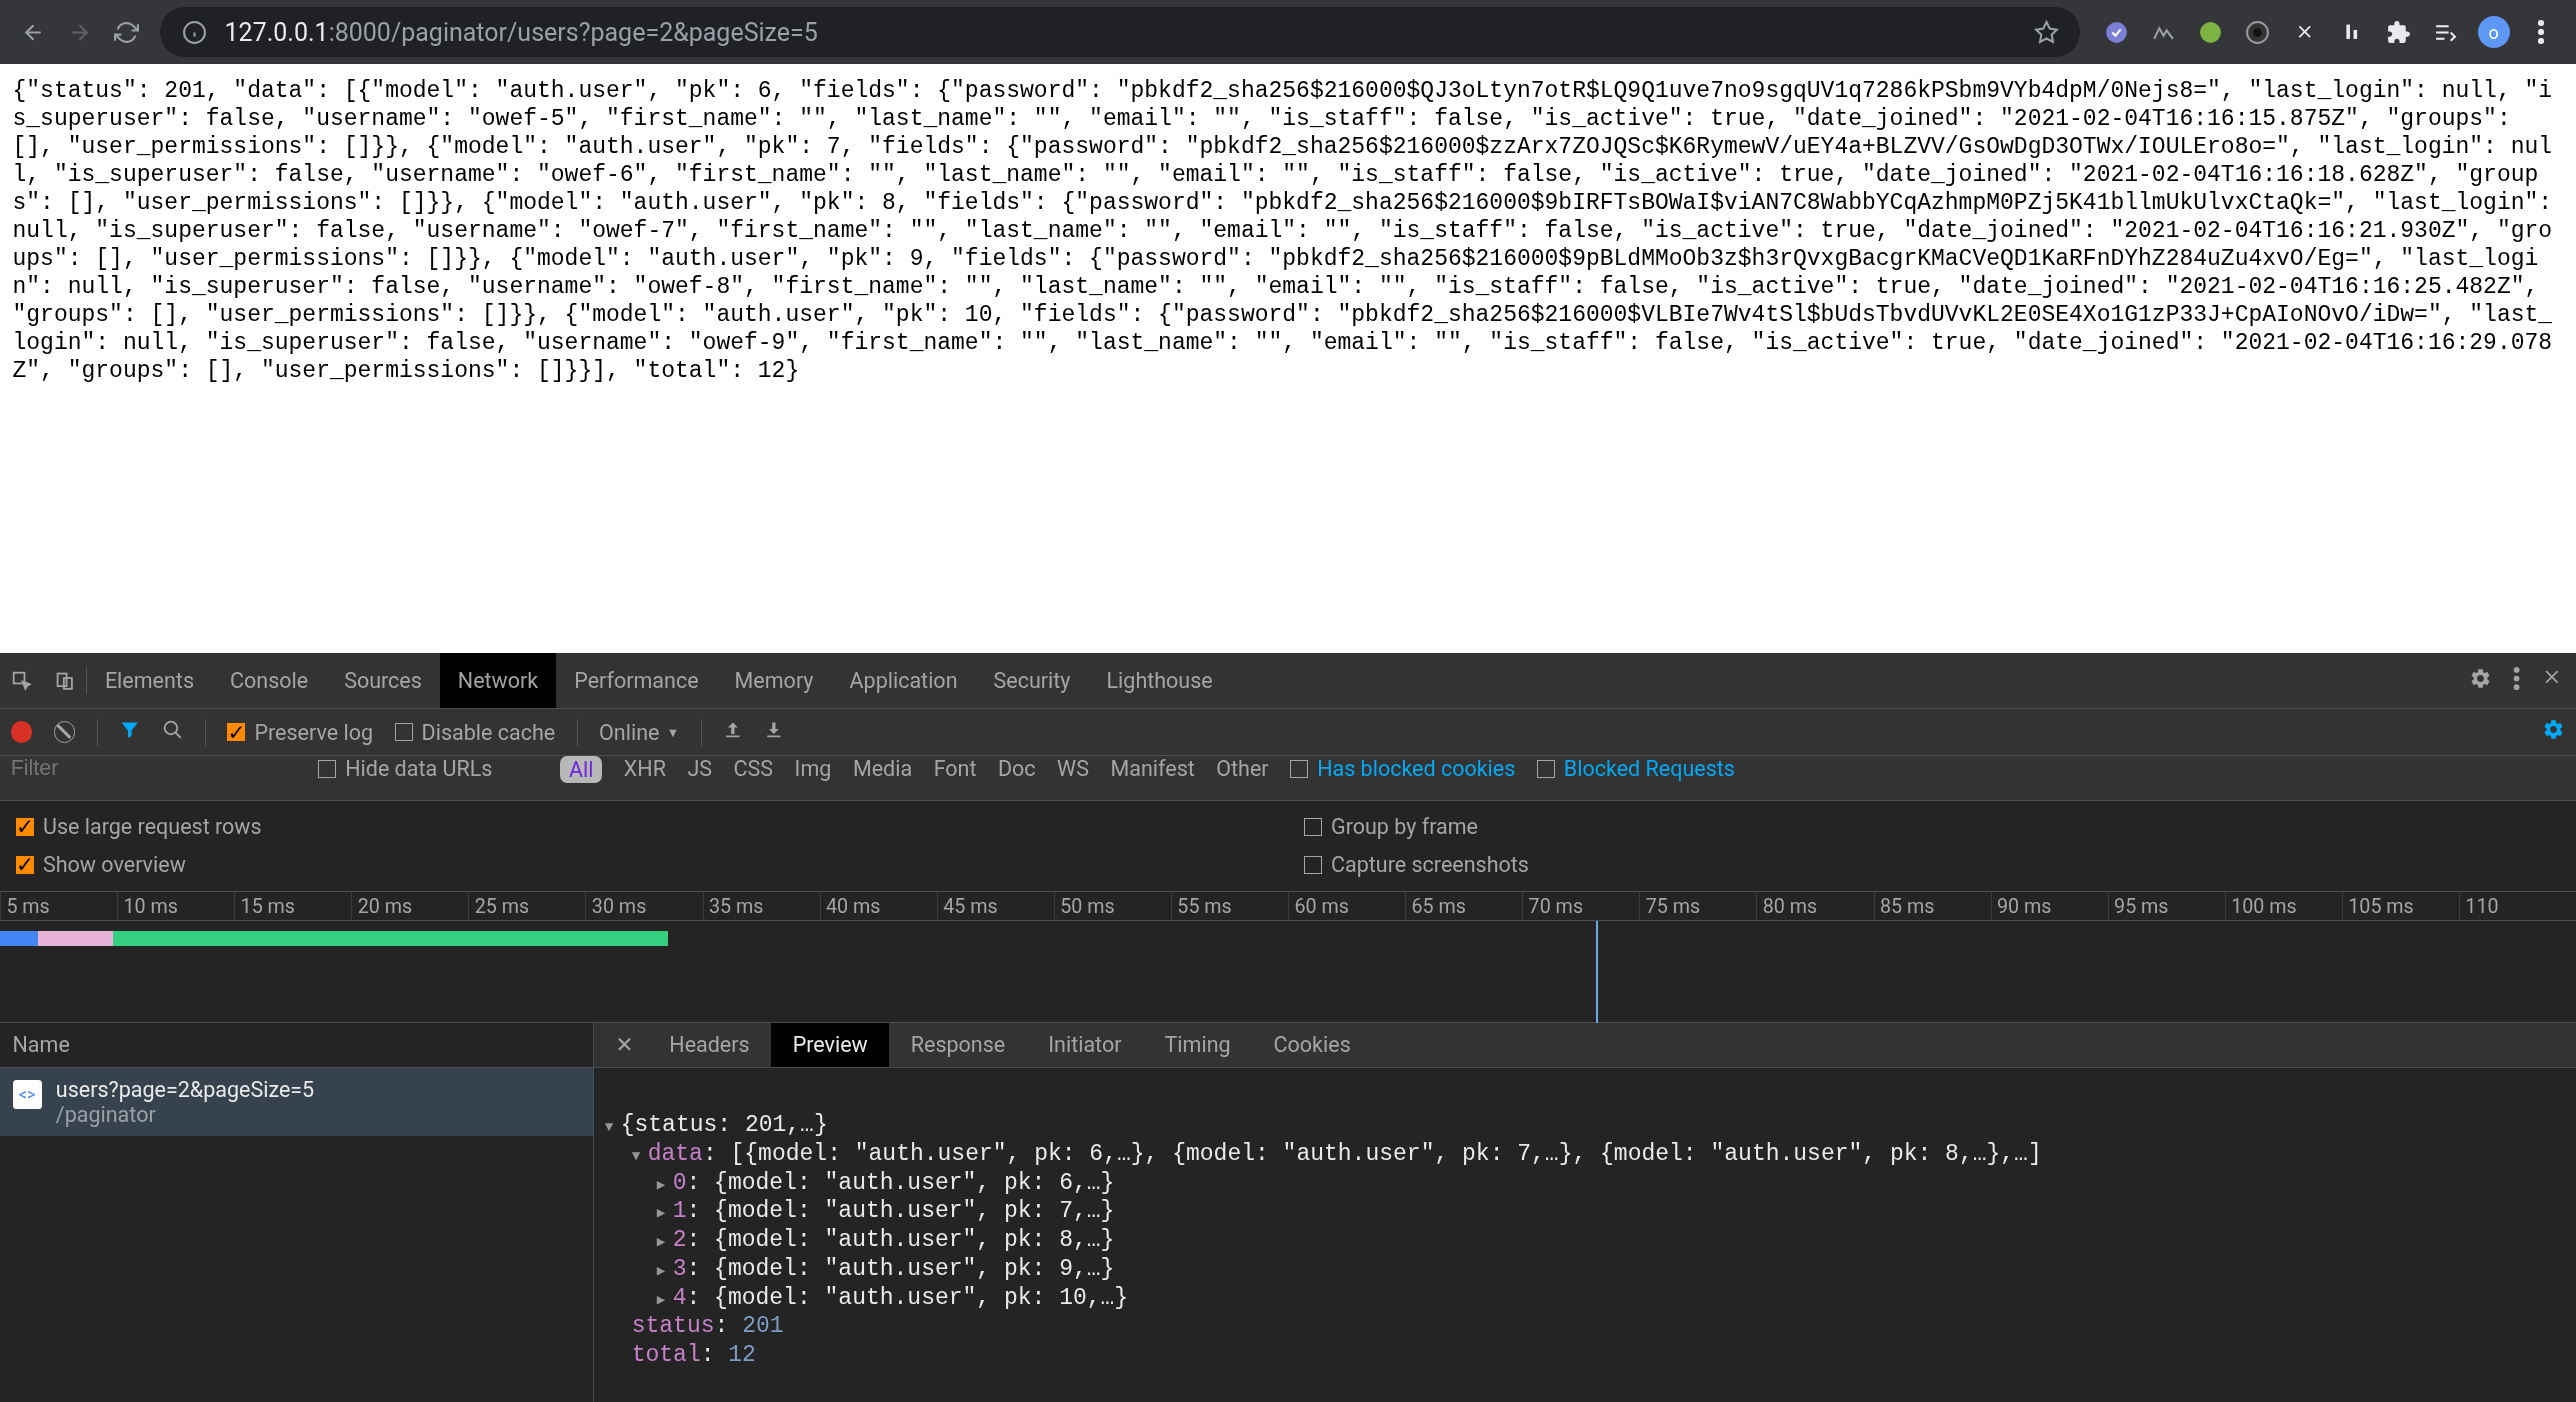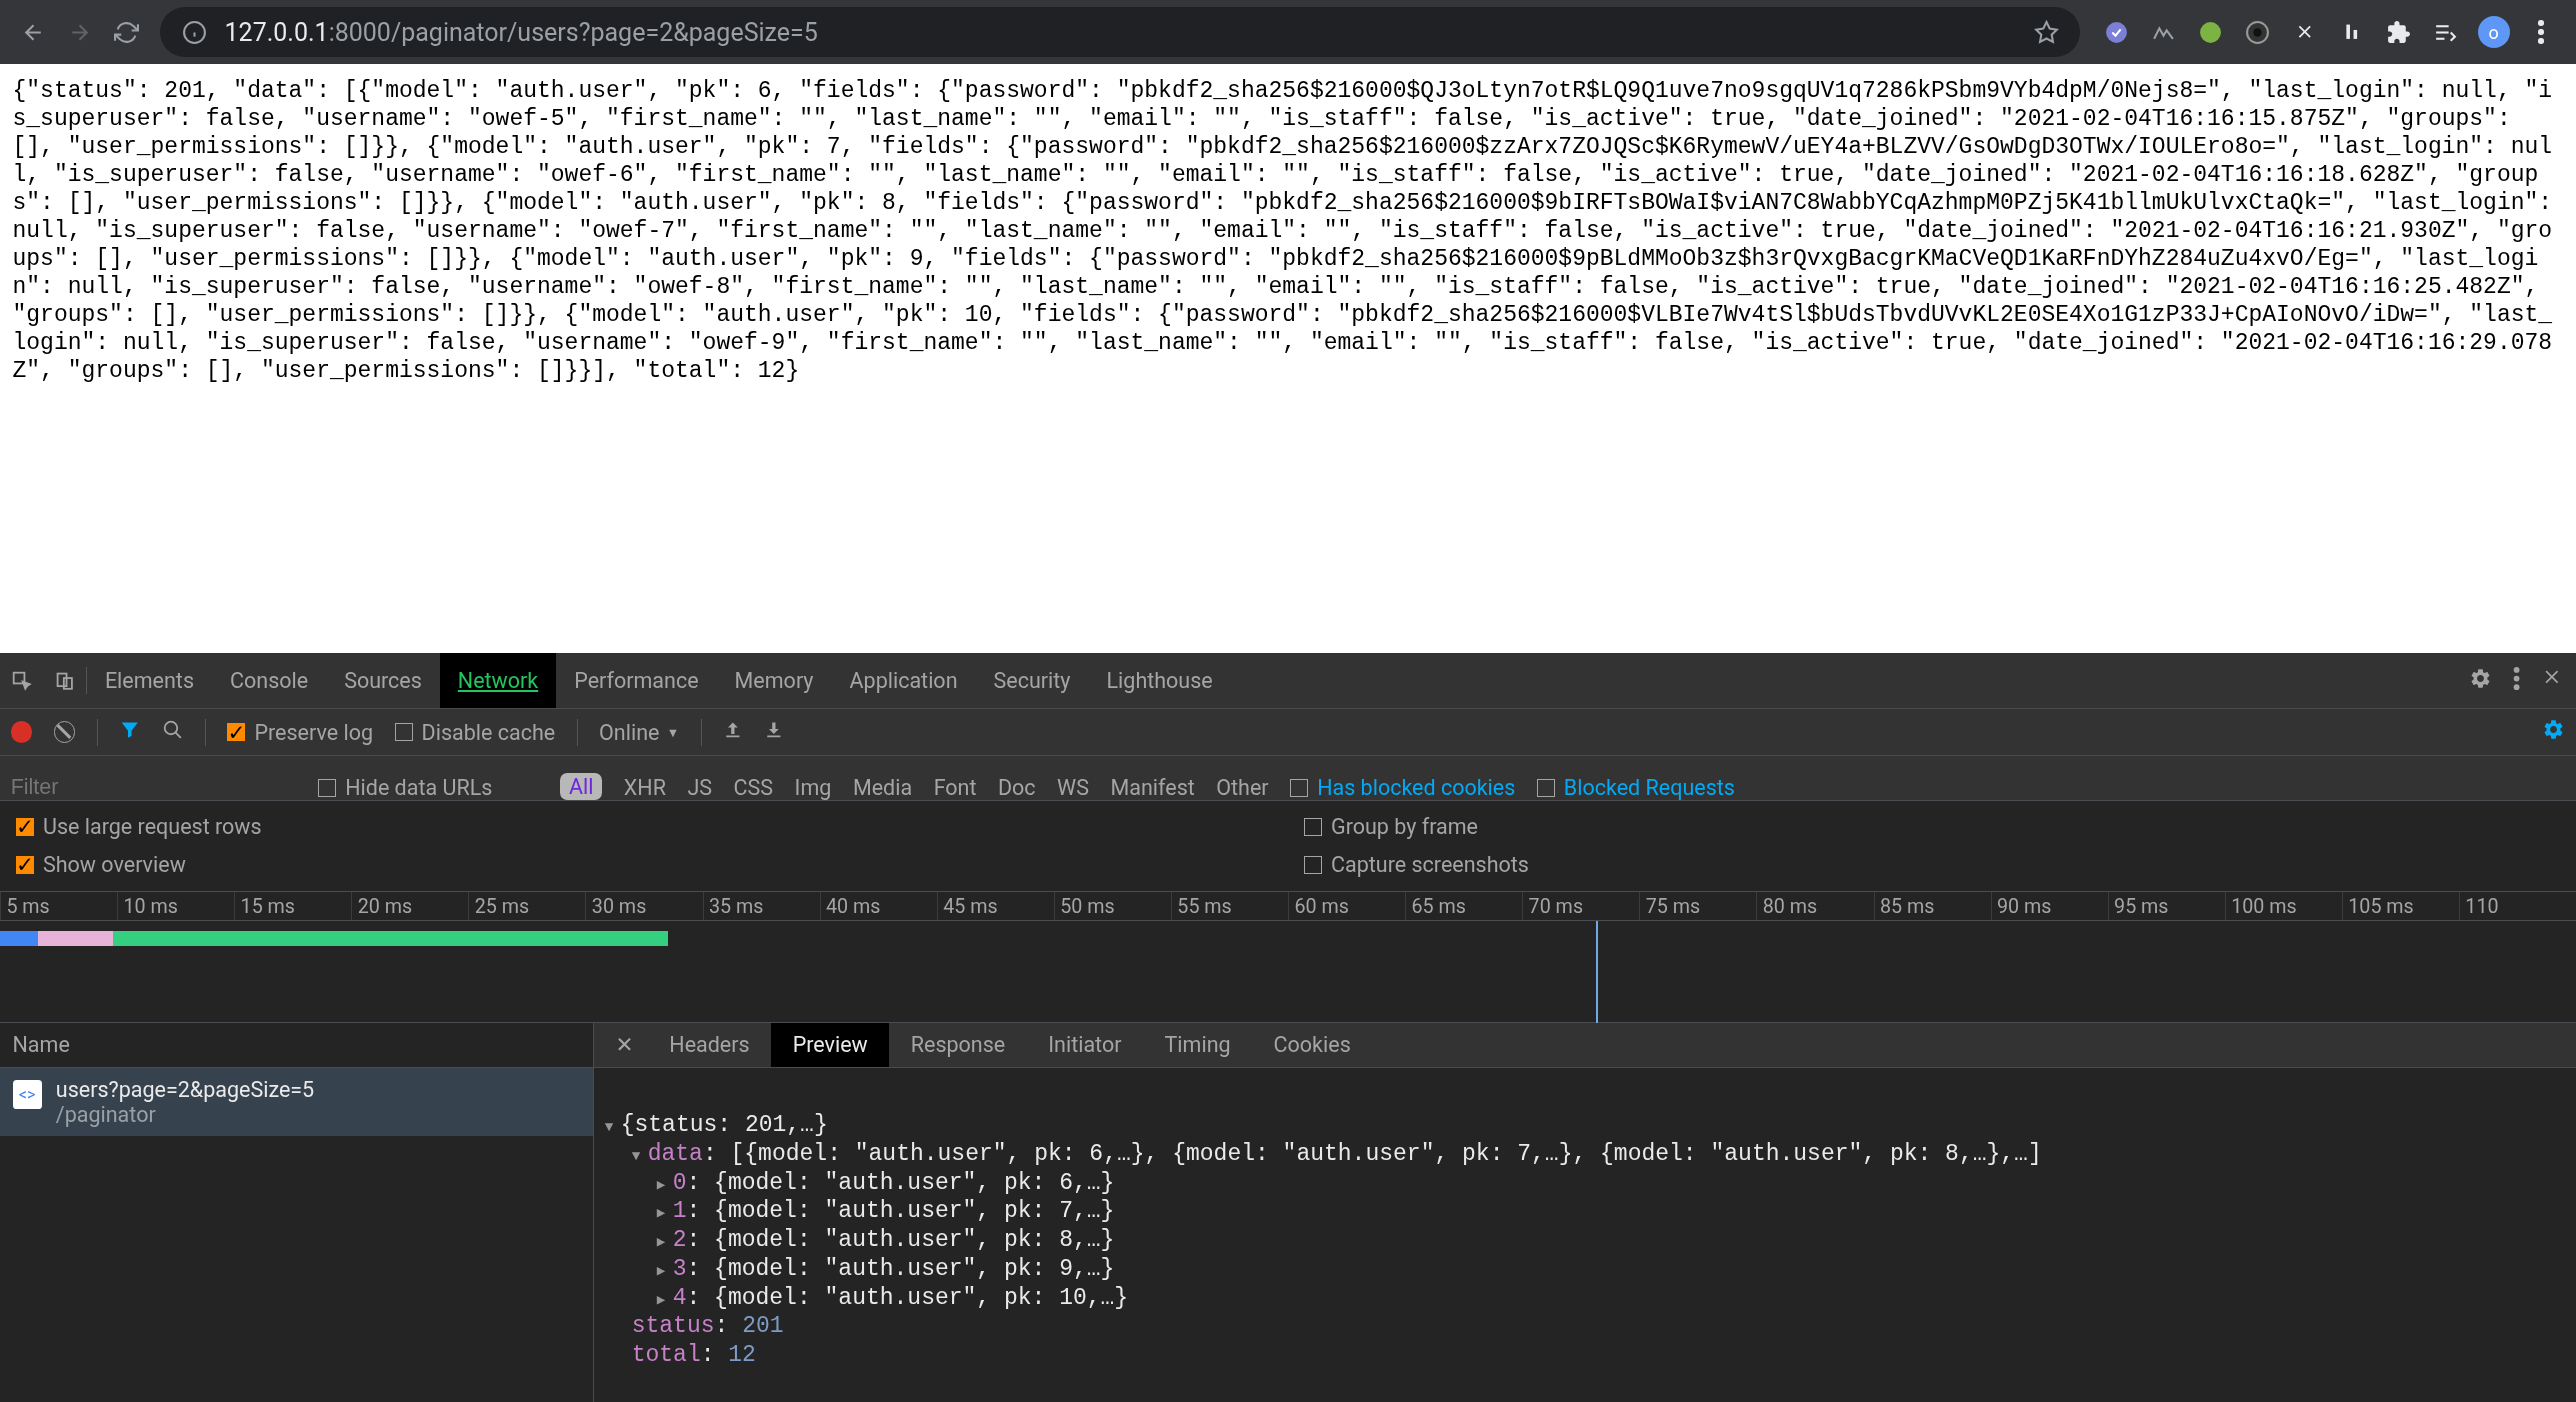--- a/index.html
+++ b/index.html
@@ -21,38 +21,38 @@
 .menu-dots span { width: 5.4px; height: 5.4px; background: #e8eaed; border-radius: 50%; }
 
 
 .page-content { background: #fff; padding: 12.5px; font-family: "Courier New", monospace; font-size: 23px; line-height: 1.22; color: #000; white-space: pre-wrap; word-break: break-all; height: 589px; overflow: hidden; }
 
 
 .devtools { background: #242424; color: #a5a5a5; height: 750px; display: flex; flex-direction: column; font-size: 21.5px; }
 .dt-tabs { background: #333333; height: 56px; display: flex; align-items: center; border-bottom: 0.9px solid #494c50; }
 .dt-tab-icon { width: 43px; display: flex; align-items: center; justify-content: center; color: #a5a5a5; }
 .dt-tab { padding: 0 18px; height: 100%; display: flex; align-items: center; cursor: pointer; }
-.dt-tab.active { background: #000; color: #22c55e; text-decoration: underline; }
+.dt-tab.active { background: #000; color: #a3a3a3; }
 .dt-right-icons { margin-left: auto; display: flex; gap: 21.5px; padding-right: 14.3px; }
 
 .dt-toolbar { background: #333333; height: 47px; display: flex; align-items: center; padding: 0 10.7px; gap: 21.5px; border-bottom: 0.9px solid #494c50; }
 .rec-dot { width: 21.5px; height: 21.5px; background: #d93025; border-radius: 50%; }
 .clear-icon { width: 21.5px; height: 21.5px; border: 1.8px solid #a5a5a5; border-radius: 50%; position: relative; }
 .clear-icon::after { content: ''; position: absolute; width: 18px; height: 2.7px; background: #a5a5a5; transform: rotate(45deg); top: 8px; left: 0; }
 .funnel { color: #03a9f4; }
 .checkbox { width: 18px; height: 18px; border: 1.8px solid #a5a5a5; display: inline-flex; align-items: center; justify-content: center; margin-right: 9px; vertical-align: middle; }
 .checkbox.checked { background: #ff8a00; border-color: #ff8a00; color: #000; }
 .check-label { display: flex; align-items: center; }
 .sep { width: 0.9px; height: 27px; background: #555; }
 .select-group { display: flex; align-items: center; gap: 7.2px; }
 .dropdown-arrow { font-size: 12.5px; }
 .tb-spacer { flex: 1; }
 .settings-gear { color: #03a9f4; }
 
-.dt-filter-row { background: #333333; height: 45px; display: flex; align-items: flex-end; padding: 0 10.7px; gap: 21.5px; border-bottom: 0.9px solid #494c50; }
+.dt-filter-row { background: #333333; height: 45px; display: flex; align-items: flex-start; padding: 0 10.7px; gap: 21.5px; border-bottom: 0.9px solid #494c50; }
 .filter-input { background: transparent; border: none; color: #a5a5a5; font-size: 21.5px; width: 286px; }
 .pill { padding: 0.9px 9px; border-radius: 7.2px; }
 .pill.active { background: #b8b8b8; color: #6d28d9; margin-left: 46px; }
 .filter-link { color: #03a9f4; }
 
 .dt-options { background: #242424; display: flex; border-bottom: 0.9px solid #494c50; }
 .opt-col { flex: 1; padding: 7.2px 16px; }
 .opt-row { display: flex; align-items: center; padding: 6.3px 0; gap: 10.7px; }
 
 .timeline { background: #242424; height: 131px; border-bottom: 0.9px solid #494c50; position: relative; }

